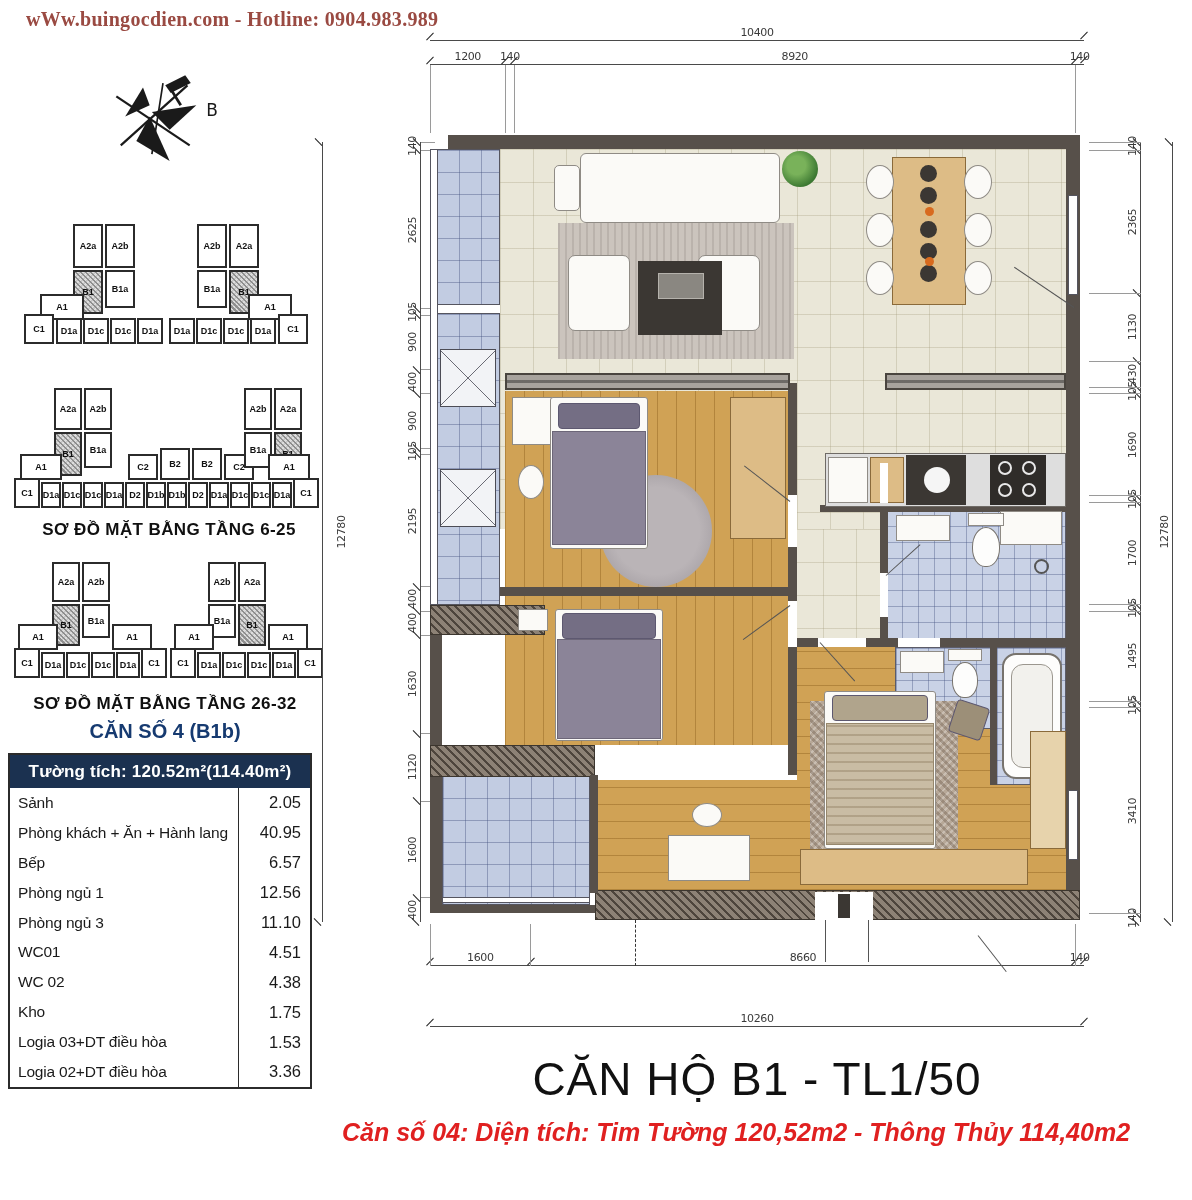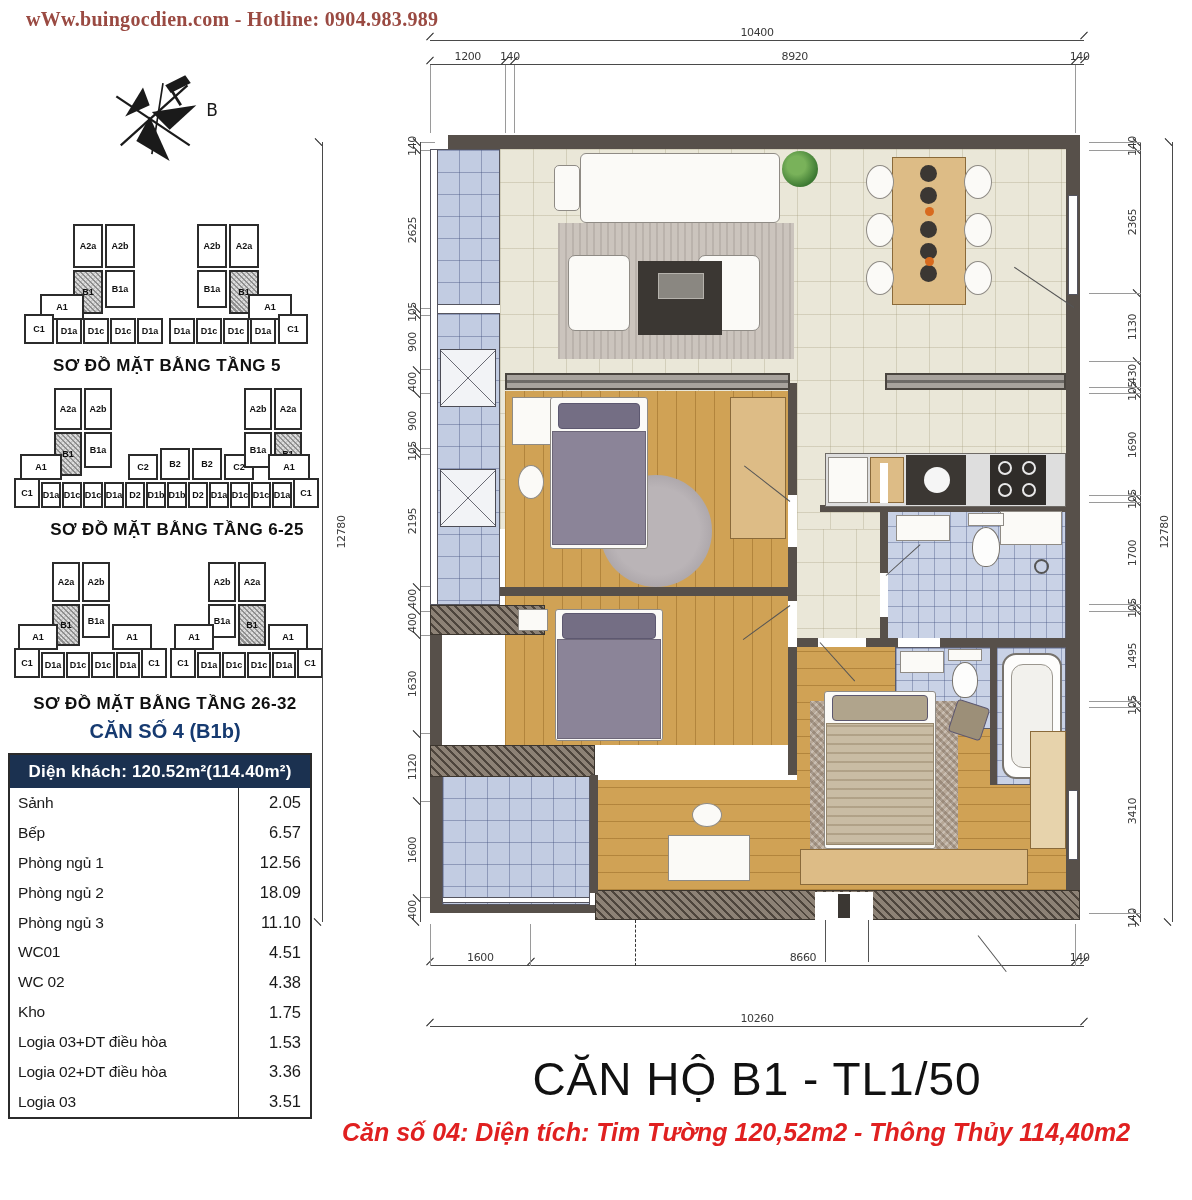--- a/index.html
+++ b/index.html
@@ -23,21 +23,21 @@
   #mini-2{left:12px;top:560px;width:312px;height:126px;}
   .mini-box{position:absolute;background:#fff;border:2px solid #2b2b2b;box-sizing:border-box;
     display:flex;align-items:center;justify-content:center;
     font:bold 9px "Liberation Sans",sans-serif;color:#111;}
   .mini-box.hx{background:
       repeating-linear-gradient(45deg,#8f8f8f 0 1.5px,rgba(220,220,220,.7) 1.5px 3.5px),
       repeating-linear-gradient(-45deg,#8f8f8f 0 1.5px,#dedede 1.5px 3.5px);}
   .mini-cap{position:absolute;width:330px;text-align:center;font:bold 17px "Liberation Sans",sans-serif;
     color:#101010;letter-spacing:.4px;}
   #minicap-0{left:2px;top:356px;}
-  #minicap-1{left:12px;top:520px;}
+  #minicap-1{left:4px;top:520px;}
   #minicap-2{left:0px;top:694px;}
   .unit-label{position:absolute;left:0px;top:720px;width:330px;text-align:center;
     font:bold 20px "Liberation Sans",sans-serif;color:var(--c-unit,#163a70);}
 
   
   .area-table{position:absolute;left:8px;top:753px;width:304px;border:2px solid #2b2b2b;
     box-sizing:border-box;background:#fff;}
   .area-table .thead{height:33px;background:var(--c-thead,#1b3150);color:#fff;
     display:flex;align-items:center;justify-content:center;
     font:bold 17px "Liberation Sans",sans-serif;letter-spacing:.2px;}
@@ -176,21 +176,20 @@
       <div class="mini-box" style="left: 213px; top: 2px; width: 30px; height: 44px;">A2a</div>
       <div class="mini-box" style="left: 181px; top: 48px; width: 30px; height: 38px;">B1a</div>
       <div class="mini-box hx" style="left: 213px; top: 48px; width: 30px; height: 44px;">B1</div>
       <div class="mini-box" style="left: 232px; top: 72px; width: 44px; height: 26px;">A1</div>
       <div class="mini-box" style="left: 153px; top: 96px; width: 26px; height: 26px;">D1a</div>
       <div class="mini-box" style="left: 180px; top: 96px; width: 26px; height: 26px;">D1c</div>
       <div class="mini-box" style="left: 207px; top: 96px; width: 26px; height: 26px;">D1c</div>
       <div class="mini-box" style="left: 234px; top: 96px; width: 26px; height: 26px;">D1a</div>
       <div class="mini-box" style="left: 262px; top: 92px; width: 30px; height: 30px;">C1</div>
     </div>
-  <div class="mini-cap" id="minicap-0">SƠ ĐỒ MẶT BẰNG TẦNG 5</div>
   <div class="mini" id="mini-1">
       <div class="mini-box" style="left: 44px; top: 2px; width: 28px; height: 42px;">A2a</div>
       <div class="mini-box" style="left: 74px; top: 2px; width: 28px; height: 42px;">A2b</div>
       <div class="mini-box hx" style="left: 44px; top: 46px; width: 28px; height: 44px;">B1</div>
       <div class="mini-box" style="left: 74px; top: 46px; width: 28px; height: 36px;">B1a</div>
       <div class="mini-box" style="left: 10px; top: 68px; width: 42px; height: 26px;">A1</div>
       <div class="mini-box" style="left: 118px; top: 68px; width: 30px; height: 26px;">C2</div>
       <div class="mini-box" style="left: 150px; top: 62px; width: 30px; height: 32px;">B2</div>
       <div class="mini-box" style="left: 182px; top: 62px; width: 30px; height: 32px;">B2</div>
       <div class="mini-box" style="left: 214px; top: 68px; width: 30px; height: 26px;">C2</div>
@@ -239,39 +238,39 @@
       <div class="mini-box" style="left: 210px; top: 92px; width: 24px; height: 26px;">D1c</div>
       <div class="mini-box" style="left: 235px; top: 92px; width: 24px; height: 26px;">D1c</div>
       <div class="mini-box" style="left: 260px; top: 92px; width: 24px; height: 26px;">D1a</div>
       <div class="mini-box" style="left: 285px; top: 88px; width: 26px; height: 30px;">C1</div>
     </div>
   <div class="mini-cap" id="minicap-2">SƠ ĐỒ MẶT BẰNG TẦNG 26-32</div>
 
   <div class="unit-label">CĂN SỐ 4 (B1b)</div>
 
   <div class="area-table">
-    <div class="thead">Diện khách: 120.52m²(114.40m²)</div>
+    <div class="thead">Tường tích: 120.52m²(114.40m²)</div>
     <div id="area-rows">
         <div class="trow">
           <span class="tname">Sảnh</span>
           <span class="tval">2.05</span>
         </div>
         <div class="trow">
+          <span class="tname">Phòng khách + Ăn + Hành lang</span>
+          <span class="tval">40.95</span>
+        </div>
+        <div class="trow">
           <span class="tname">Bếp</span>
           <span class="tval">6.57</span>
         </div>
         <div class="trow">
           <span class="tname">Phòng ngủ 1</span>
           <span class="tval">12.56</span>
         </div>
         <div class="trow">
-          <span class="tname">Phòng ngủ 2</span>
-          <span class="tval">18.09</span>
-        </div>
-        <div class="trow">
           <span class="tname">Phòng ngủ 3</span>
           <span class="tval">11.10</span>
         </div>
         <div class="trow">
           <span class="tname">WC01</span>
           <span class="tval">4.51</span>
         </div>
         <div class="trow">
           <span class="tname">WC 02</span>
           <span class="tval">4.38</span>
@@ -280,24 +279,20 @@
           <span class="tname">Kho</span>
           <span class="tval">1.75</span>
         </div>
         <div class="trow">
           <span class="tname">Logia 03+DT điều hòa</span>
           <span class="tval">1.53</span>
         </div>
         <div class="trow">
           <span class="tname">Logia 02+DT điều hòa</span>
           <span class="tval">3.36</span>
-        </div>
-        <div class="trow">
-          <span class="tname">Logia 03</span>
-          <span class="tval">3.51</span>
         </div>
       </div>
   </div>
 
   <div class="chain h noext" id="dim-top-overall">
       <div class="seg" style="flex-grow: 10400; text-decoration: underline;">
         <span class="dlbl">10400</span>
       </div>
     </div>
   <div class="chain h wdown" id="dim-top-segs">

